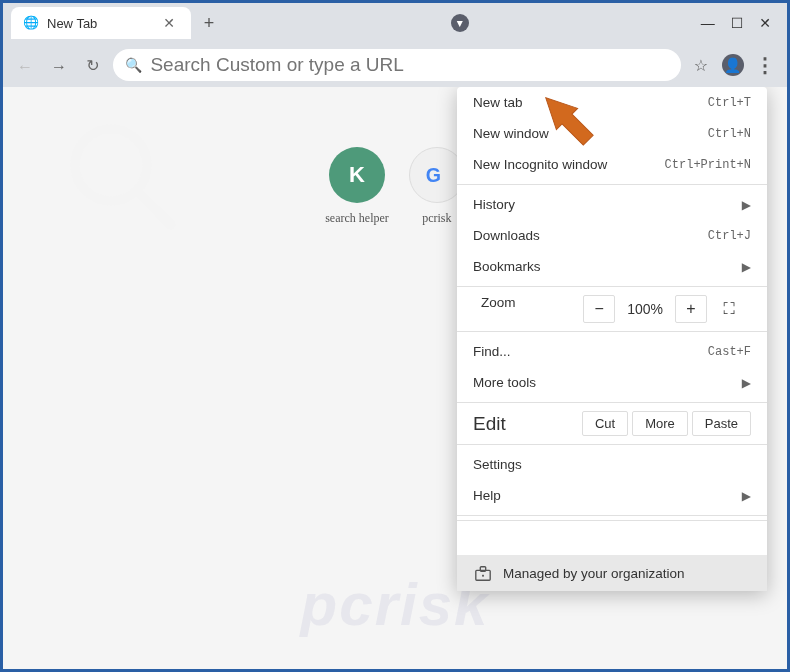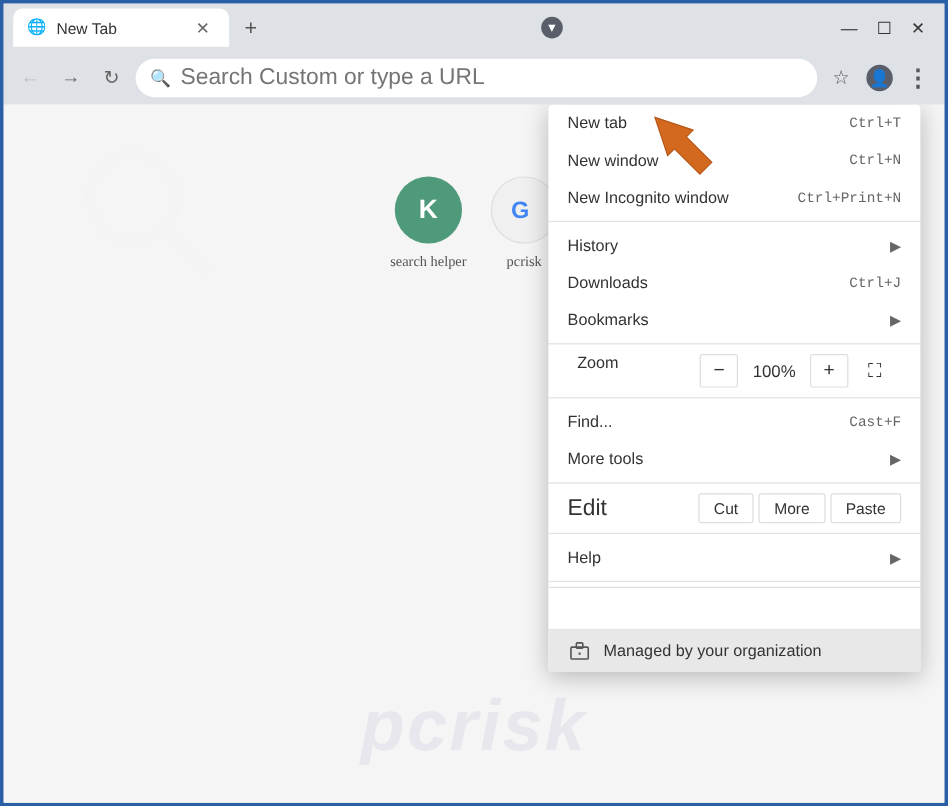--- a/index.html
+++ b/index.html
@@ -518,20 +518,23 @@
           <div class="edit-btns">
             <button class="edit-btn">Cut</button>
             <button class="edit-btn">More</button>
             <button class="edit-btn">Paste</button>
           </div>
         </div>
 
         <div class="menu-divider"></div>
 
         <div class="menu-item">
+          <span>Settings</span>
+        </div>
+        <div class="menu-item">
           <span>Help</span>
           <span class="submenu-arrow">▶</span>
         </div>
 
         <div class="menu-divider"></div>
 
 
         <div class="menu-divider"></div>
 
         <div class="menu-item highlighted" style="background:#e8e8e8;">

